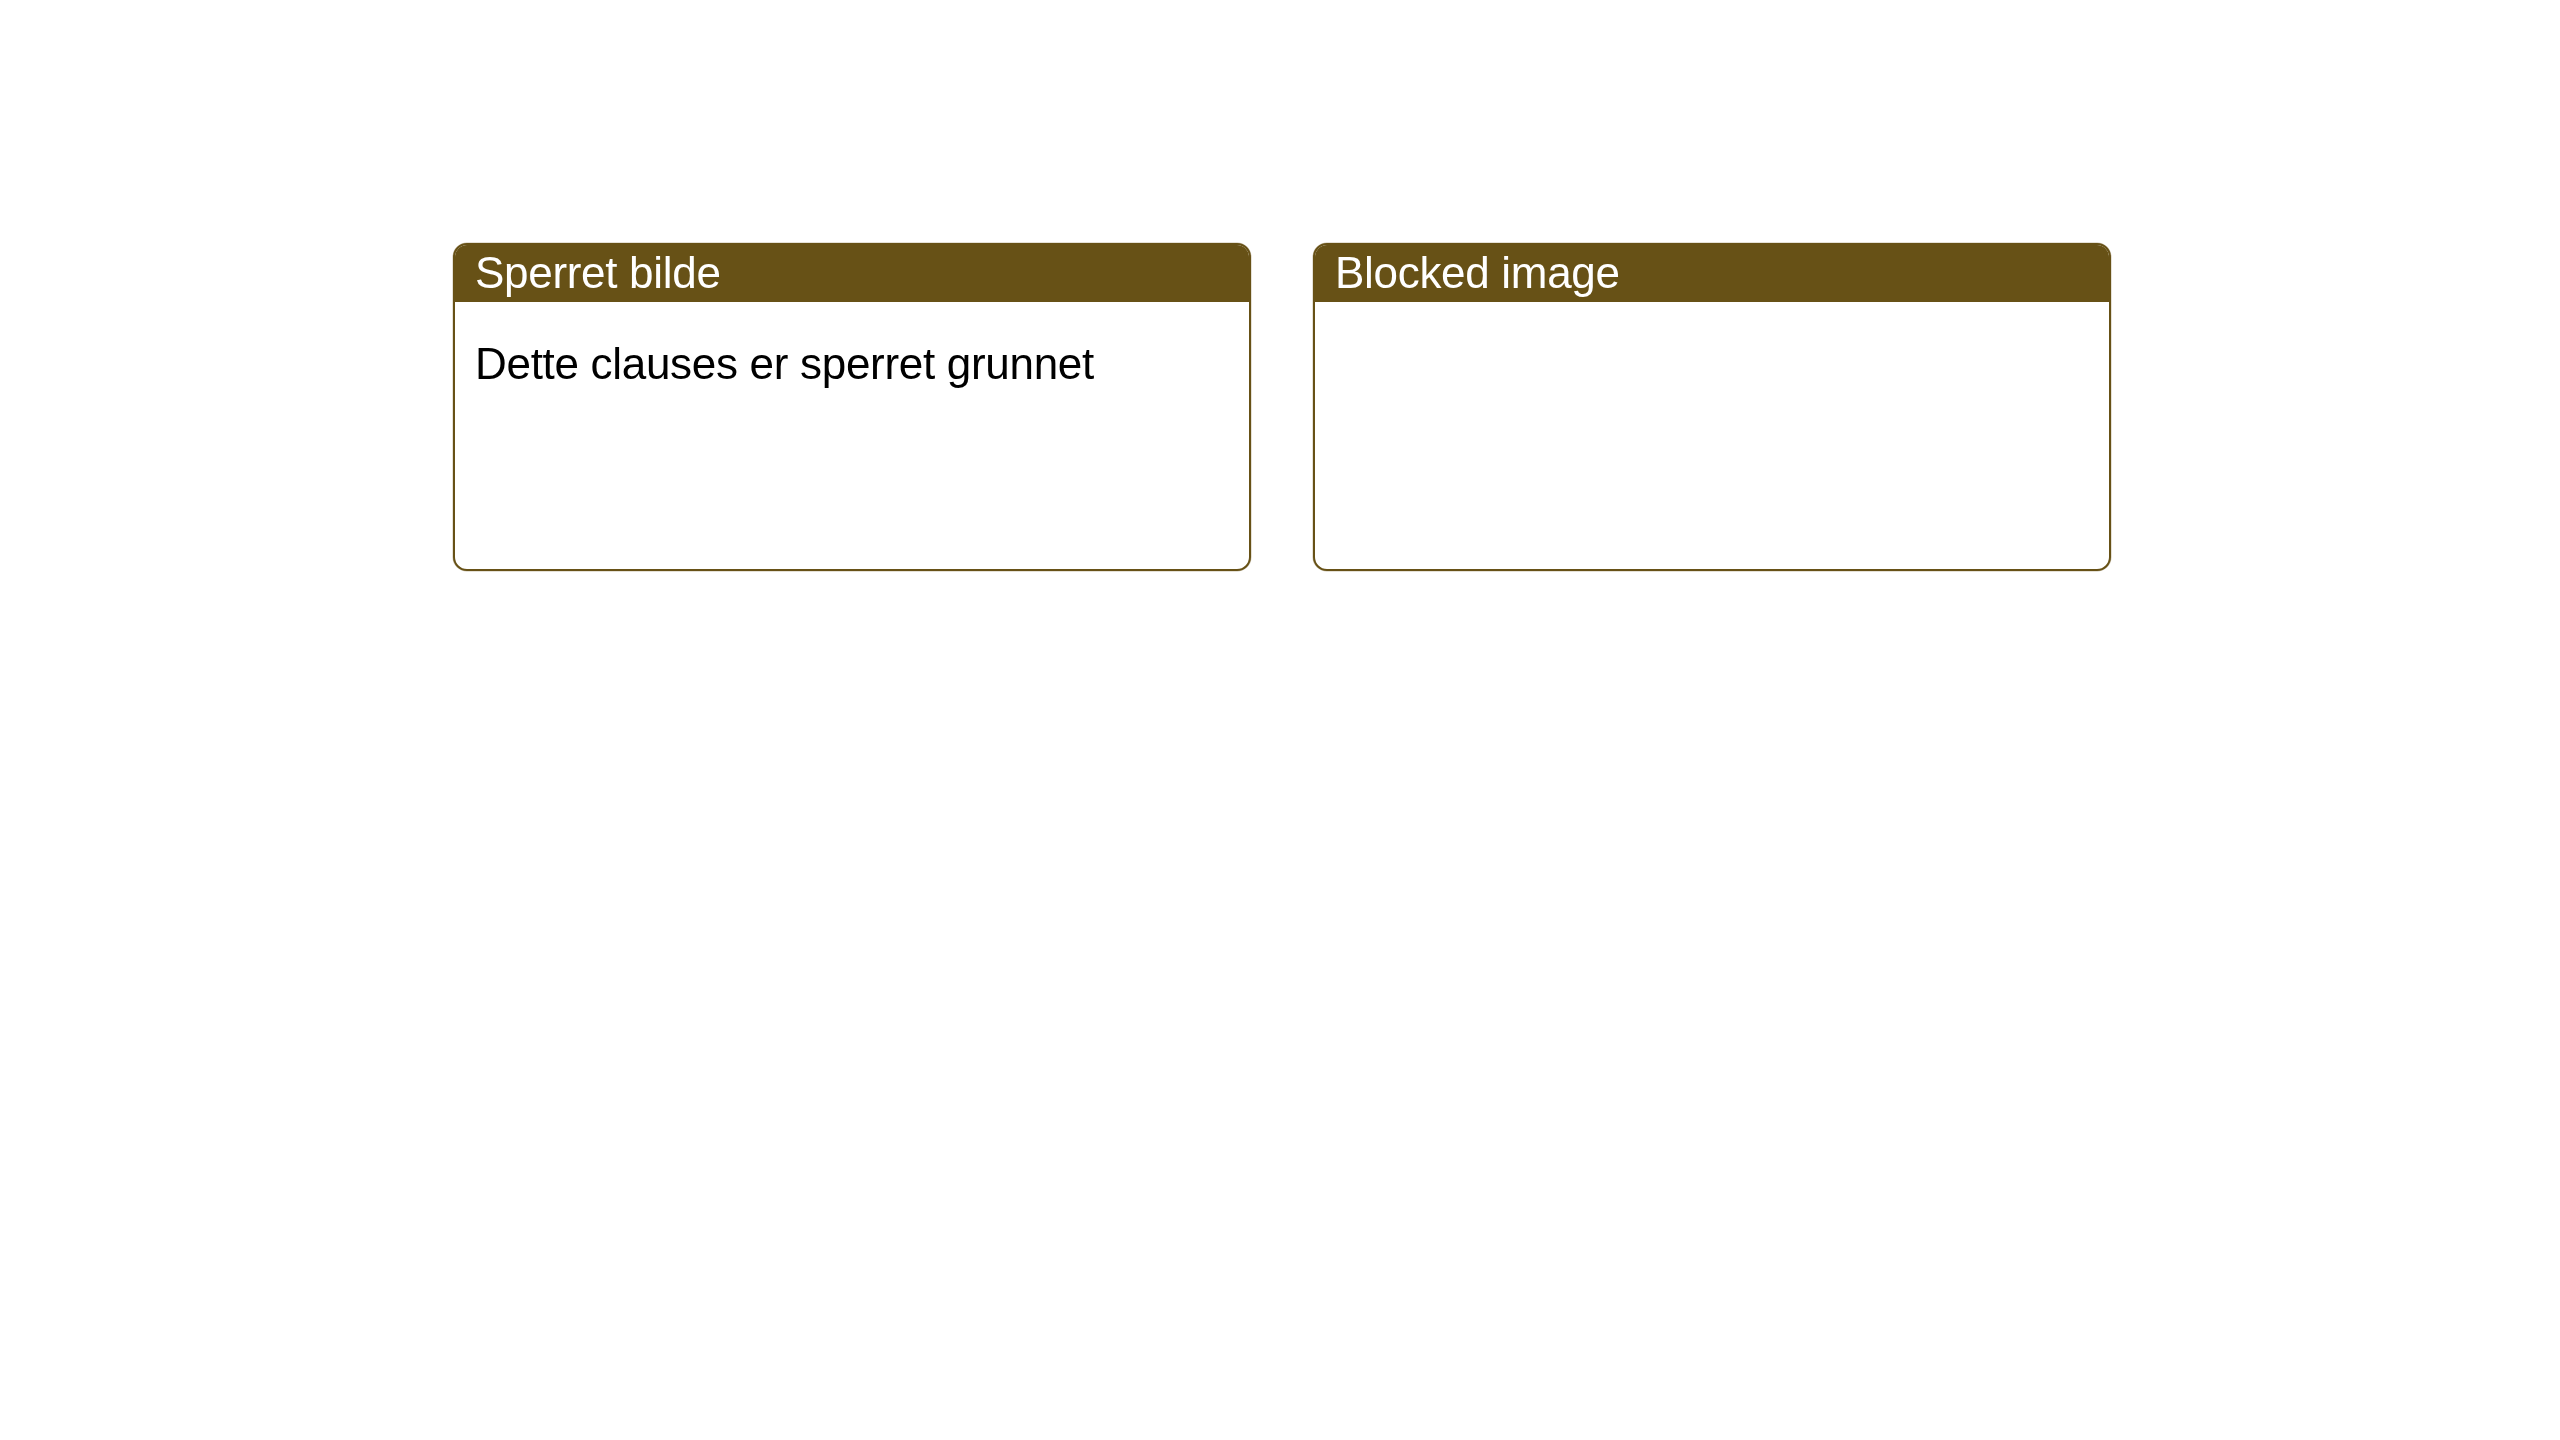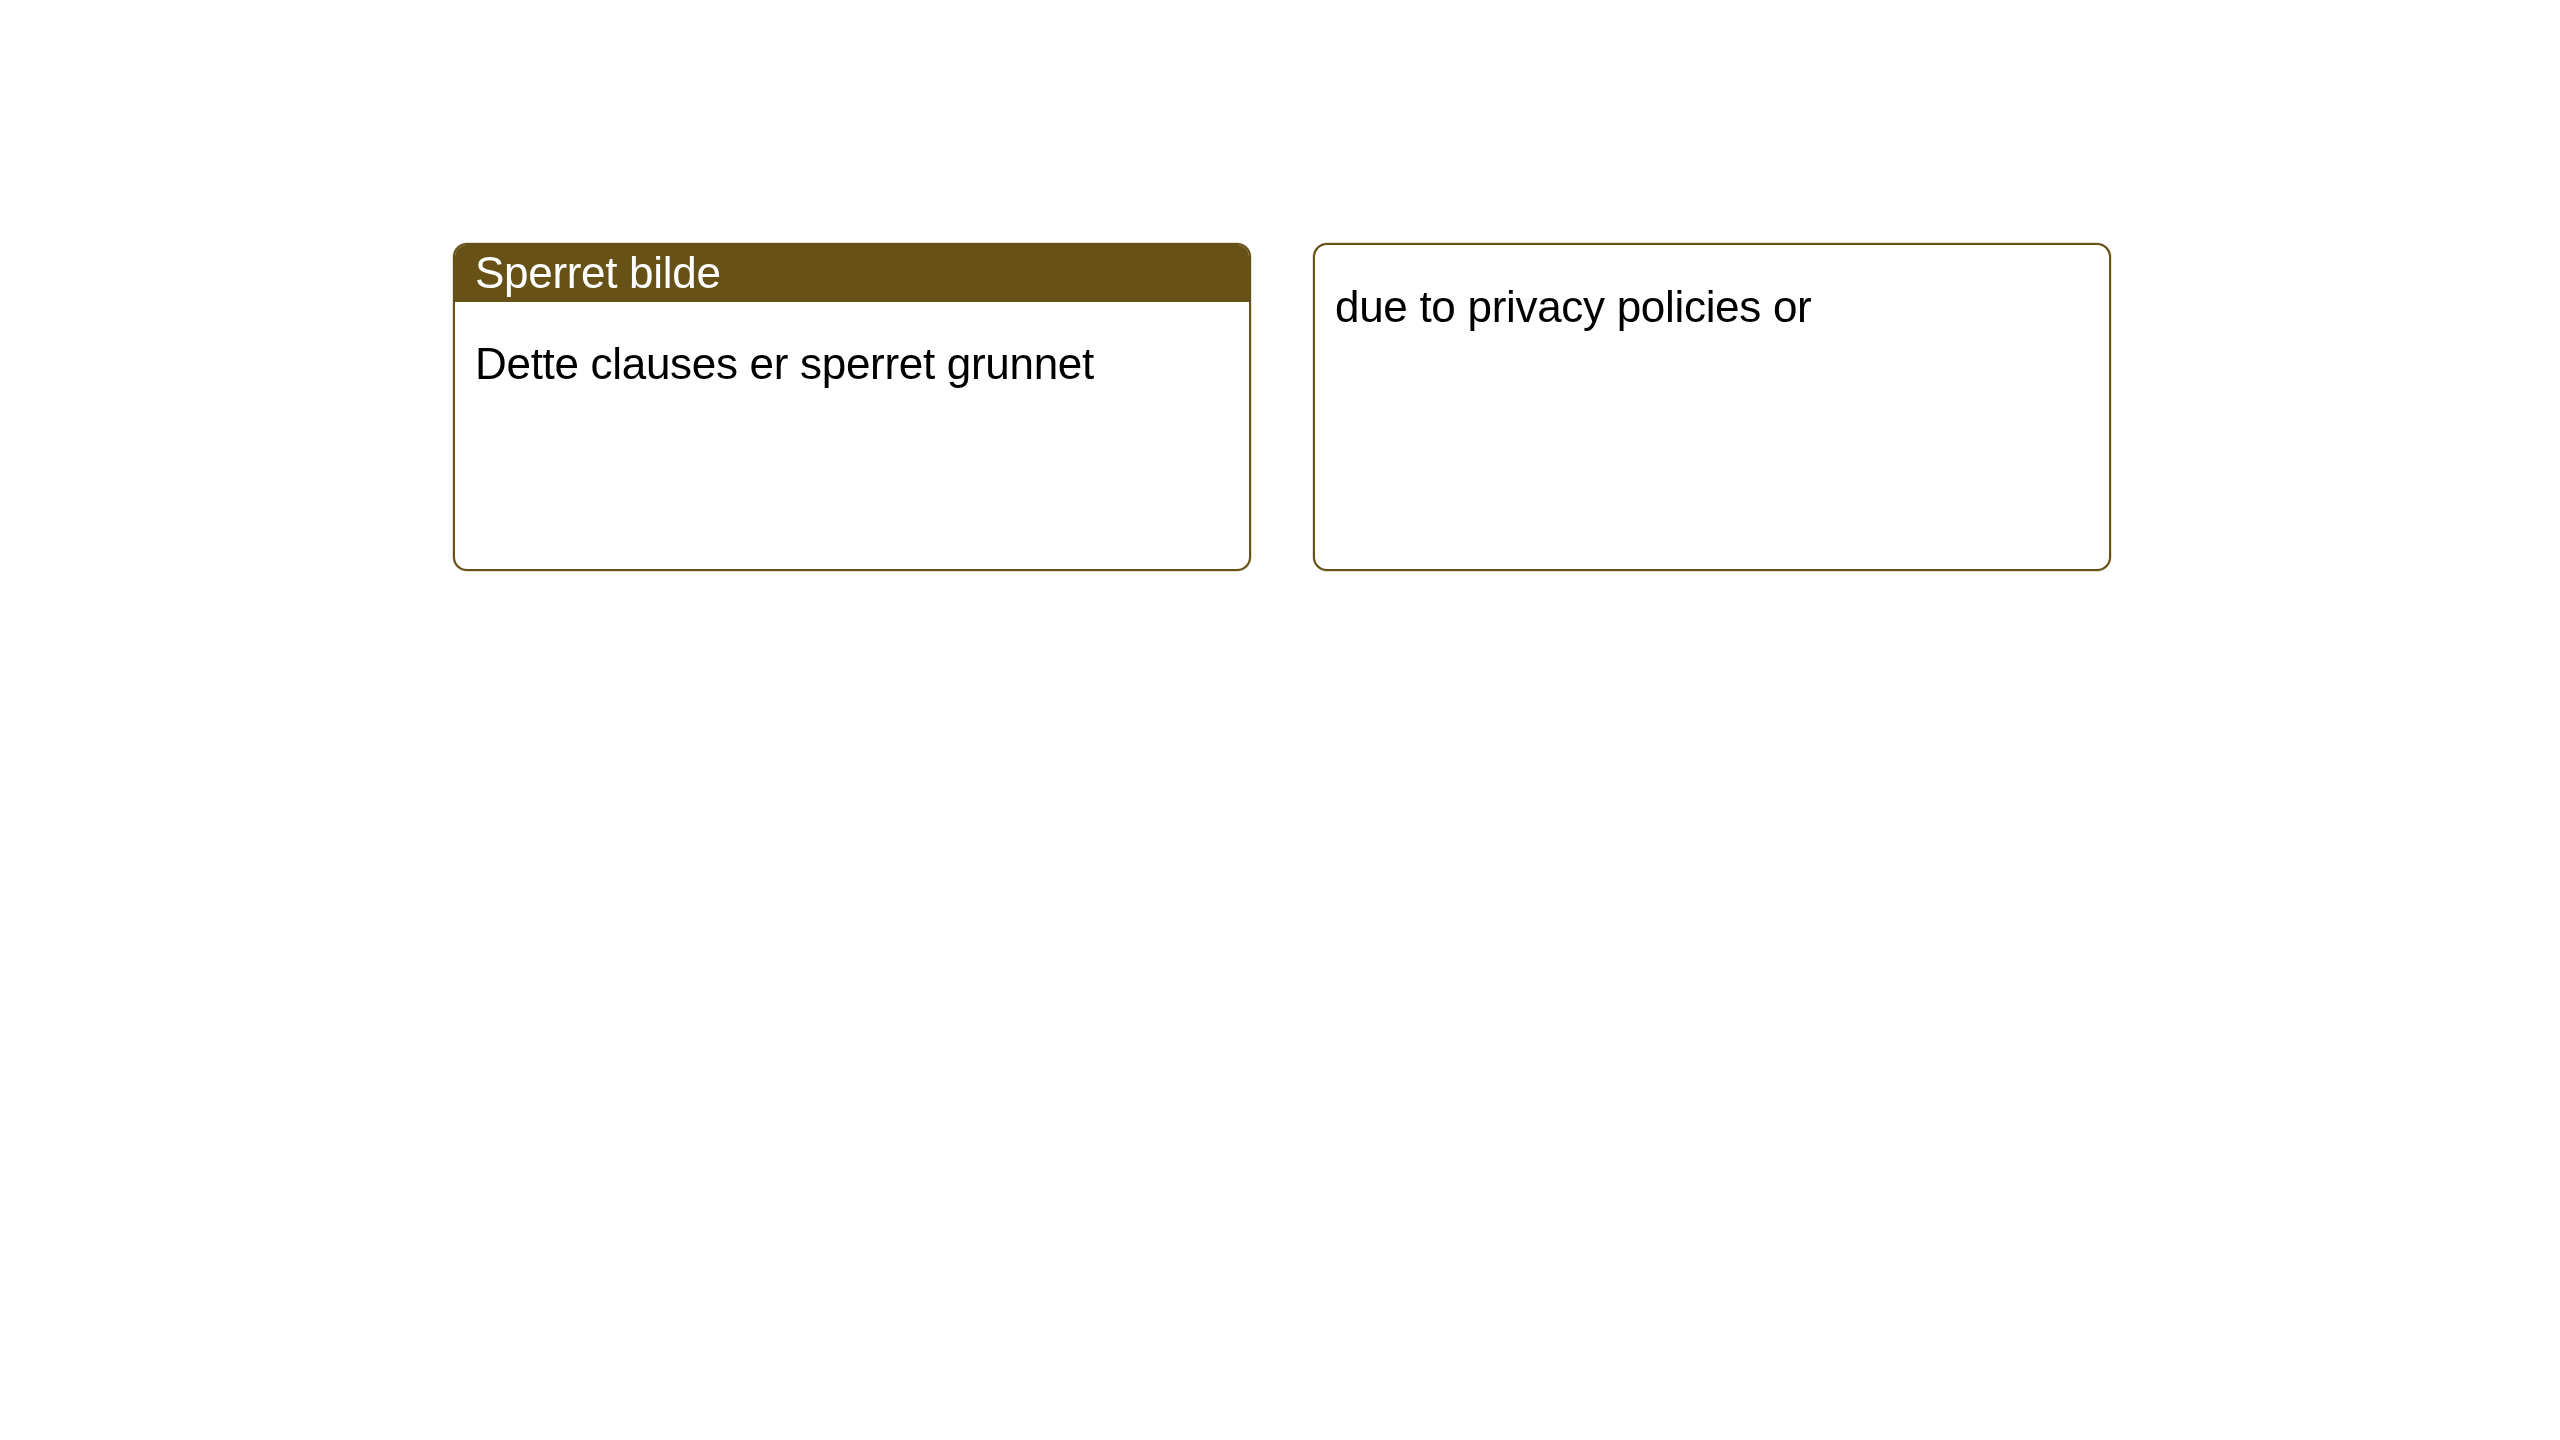--- a/index.html
+++ b/index.html
@@ -68,18 +68,20 @@
   <div class="card">
     <div class="card-header">
       <span class="card-title">Sperret bilde</span>
     </div>
     <div class="card-body">
       <div class="body-line">Dette clauses er sperret grunnet</div>
     </div>
   </div>
 
   <div class="card">
+    <div class="card-header">
+      <span class="card-title">Blocked image</span>
+    </div>
     <div class="card-body">
-      <div class="body-line">due to privacy policies or</div>
     </div>
   </div>
 
 </div>
 
 </body></html>

